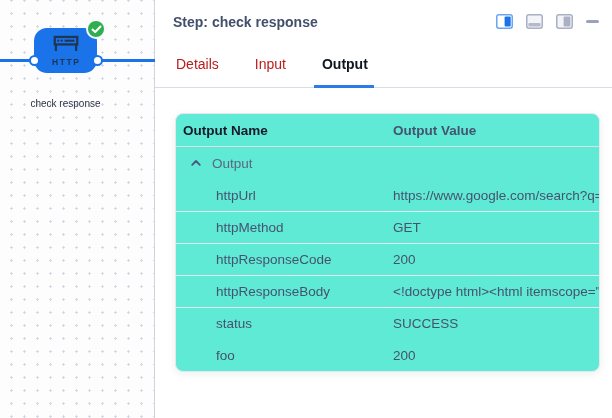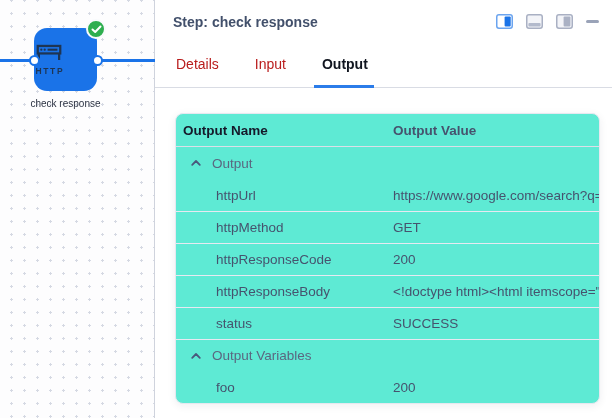--- a/index.html
+++ b/index.html
@@ -11,23 +11,23 @@
     position:relative; width:155px; height:418px; flex-shrink:0;
     background-color:#fdfdfe;
     background-image: radial-gradient(circle, #d5d9e3 1.1px, transparent 1.3px);
     background-size:13px 13px; background-position:5px 7px;
     border-right:1.5px solid #cfd3dd;
   }
   .flow-line { position:absolute; top:58.5px; height:3px; background:#1a73e8; }
   .flow-line.left { left:0; width:34px; }
   .flow-line.right { left:97px; width:58px; }
   .node {
-    position:absolute; left:34px; top:28px; width:63px; height:63px;
+    position:absolute; left:34px; top:28px; width:63px; height:45px;
     background:#1a73e8; border-radius:13px;
-    display:flex; flex-direction:column; align-items:flex-start; justify-content:center; gap:1px;
+    display:flex; flex-direction:column; align-items:center; justify-content:center; gap:1px;
     cursor:pointer;
   }
   .node-type { font-size:8.5px; font-weight:800; letter-spacing:1.6px; color:#1e3553; margin-left:1.6px; }
   .badge {
     position:absolute; top:-9px; right:-9px; width:20px; height:20px; border-radius:50%;
     background:#2eae4f; border:2px solid #f8fafc;
     display:flex; align-items:center; justify-content:center;
   }
   .port {
     position:absolute; top:54.5px; width:11px; height:11px; border-radius:50%;
@@ -188,31 +188,20 @@
         <div class="trow data div">
           <div class="cell-name">httpResponseBody</div>
           <div class="cell-value">&lt;!doctype html&gt;&lt;html itemscope="</div>
         </div>
 
         <div class="trow data div">
           <div class="cell-name">status</div>
           <div class="cell-value">SUCCESS</div>
         </div>
 
-        <div class="trow group div">
-          <div class="cell-name">
-            <span class="chev">
-              <svg width="12" height="12" viewBox="0 0 12 12">
-                  <polyline points="2.2,7.8 6,4 9.8,7.8" fill="none" stroke="#49597c" stroke-width="1.8" stroke-linecap="round" stroke-linejoin="round"></polyline>
-                </svg>
-            </span>
-            <span>Output Variables</span>
-          </div>
-          <div class="cell-value"></div>
-        </div>
 
         <div class="trow data">
           <div class="cell-name">foo</div>
           <div class="cell-value">200</div>
         </div>
 
       </div>
     </div>
 
   </div>

